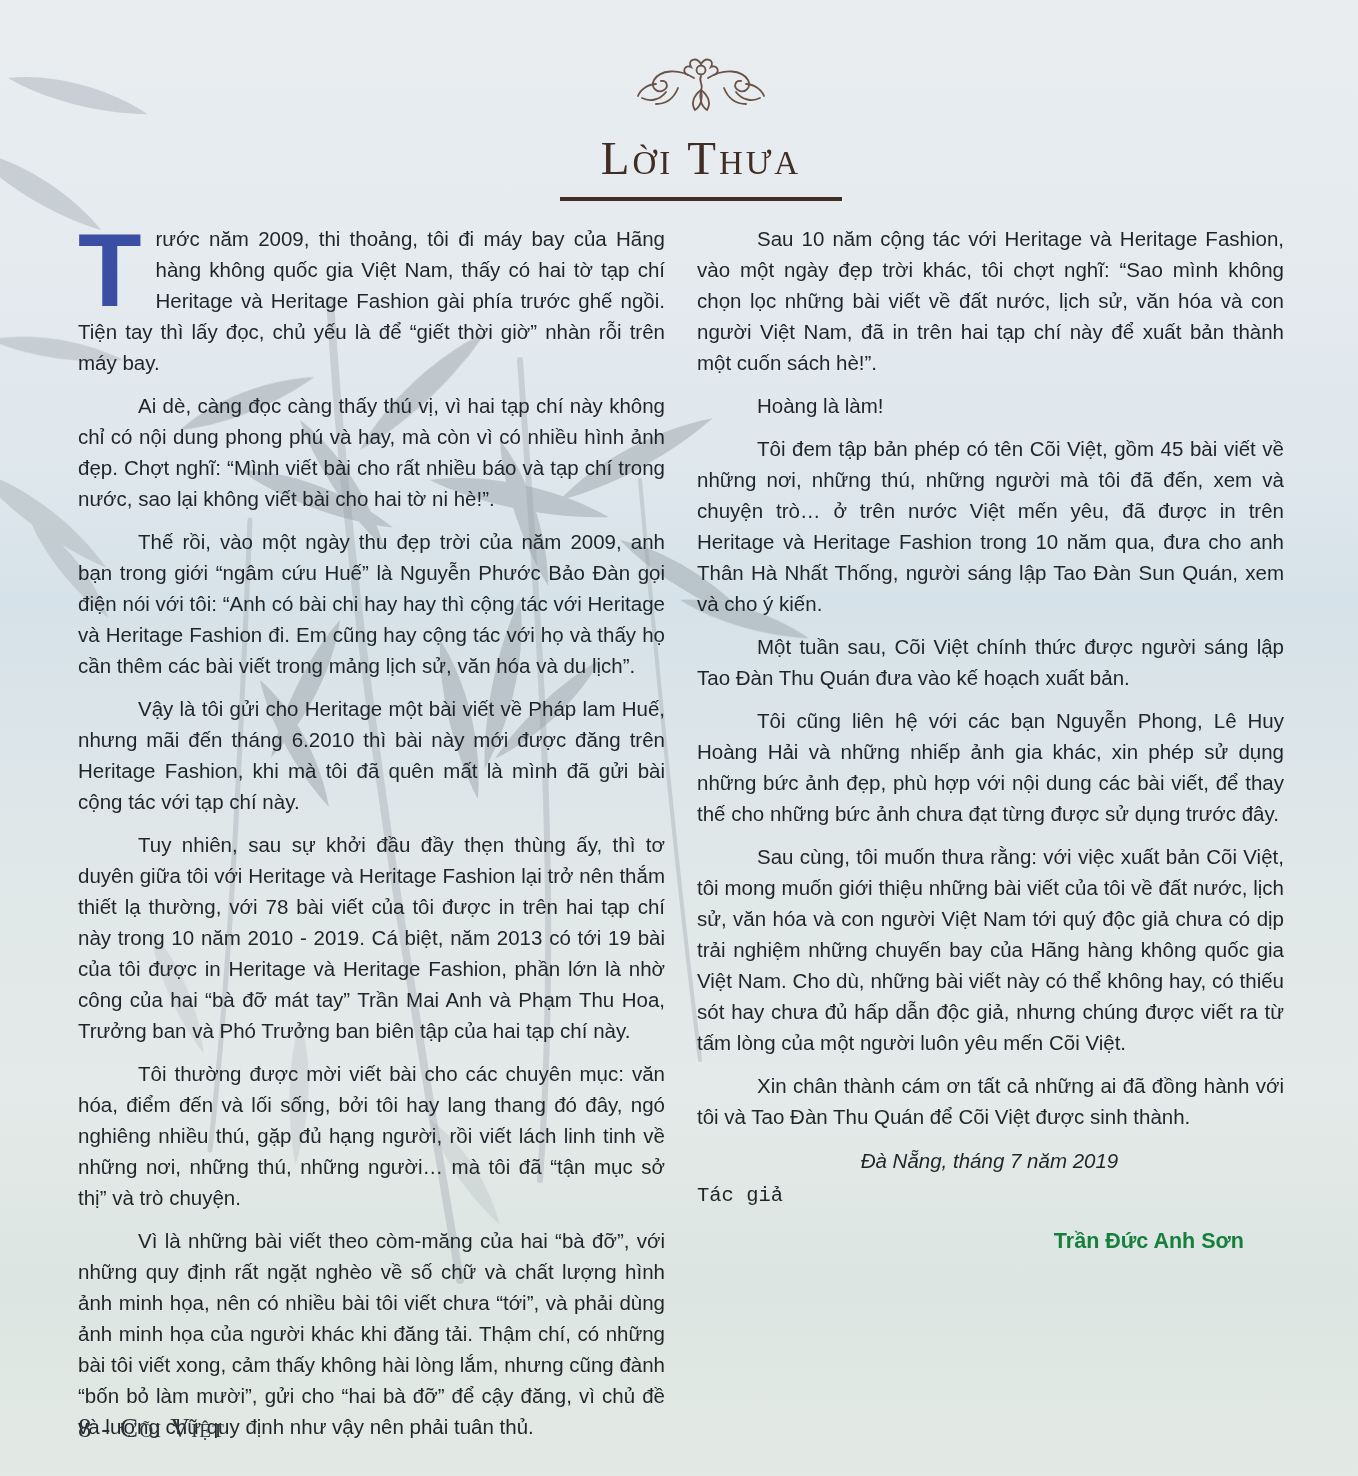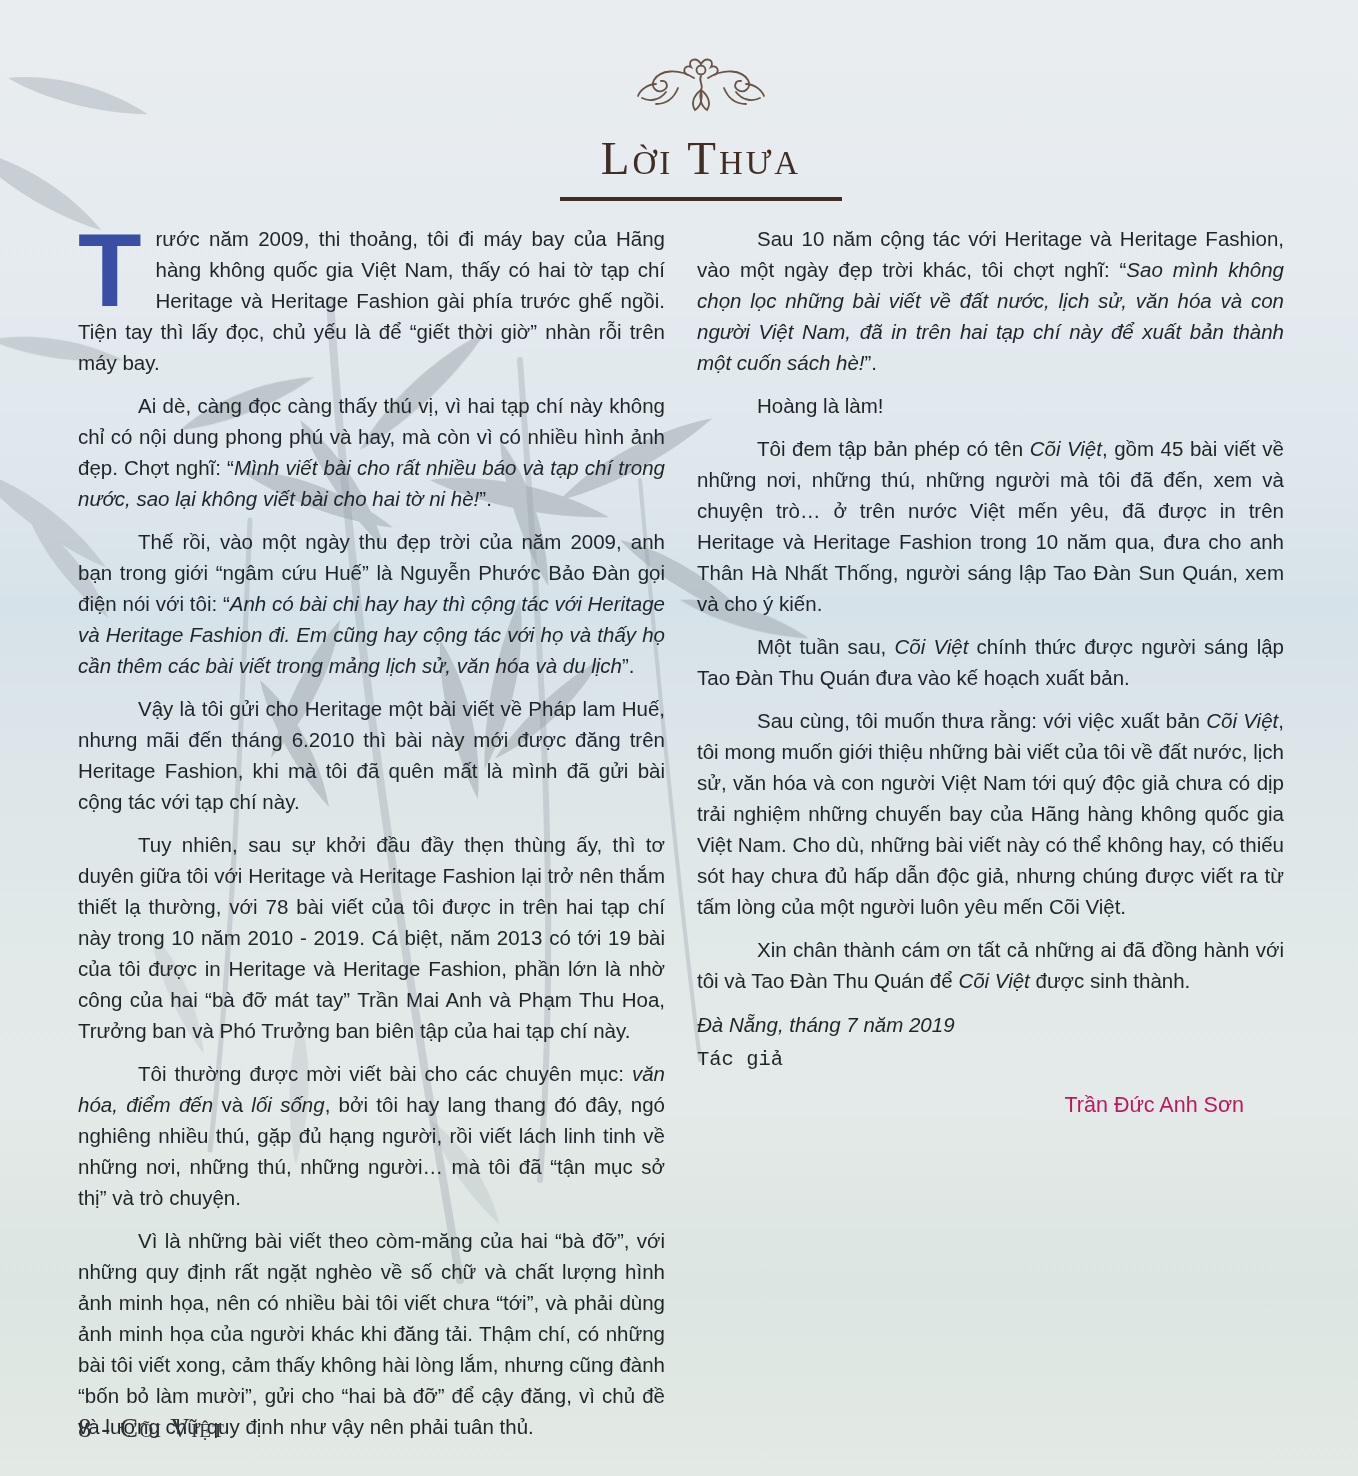--- a/index.html
+++ b/index.html
@@ -26,26 +26,26 @@
   .column{width:587px;}
   .para{
     margin:0 0 12px 0;text-align:justify;text-indent:60px;
     font-size:20.5px;line-height:31px;color:#1f2428;
   }
   .para.has-drop{text-indent:0;}
   .dropcap{
     float:left;color:#3a4fa4;font-weight:bold;
     font-size:104px;line-height:90px;padding:2px 14px 0 0;
   }
-  .it{font-style:italic;}
+  .it{}
   .signature{margin-top:10px;color:#1f2428;font-size:20.5px;}
-  .sig-place{font-style:italic;text-align:left;line-height:34px;padding-right:2px;}
+  .sig-place{font-style:italic;text-align:center;line-height:34px;padding-right:2px;}
   .sig-role{text-align:left;line-height:36px;padding-right:58px;font-family:Liberation Mono, monospace;}
   .sig-author{
-    text-align:right;color:#be185d;font-weight:normal;
+    text-align:right;color:#15803d;font-weight:bold;
     line-height:38px;margin-top:8px;padding-right:40px;font-size:21.5px;
   }
   .page-footer{
     position:absolute;left:78px;bottom:32px;z-index:2;
     font-family:"Liberation Serif",serif;font-variant:small-caps;
     font-size:27px;letter-spacing:1.5px;color:#2e2f37;
   }
 </style>
 </head>
 <body>
@@ -129,20 +129,21 @@
           <p class="para"><span>Tôi thường được mời viết bài cho các chuyên mục: </span><span class="it">văn hóa, điểm đến</span><span> và </span><span class="it">lối sống</span><span>, bởi tôi hay lang thang đó đây, ngó nghiêng nhiều thú, gặp đủ hạng người, rồi viết lách linh tinh về những nơi, những thú, những người… mà tôi đã “tận mục sở thị” và trò chuyện.</span></p>
           <p class="para"><span>Vì là những bài viết theo còm-măng của hai “bà đỡ”, với những quy định rất ngặt nghèo về số chữ và chất lượng hình ảnh minh họa, nên có nhiều bài tôi viết chưa “tới”, và phải dùng ảnh minh họa của người khác khi đăng tải. Thậm chí, có những bài tôi viết xong, cảm thấy không hài lòng lắm, nhưng cũng đành “bốn bỏ làm mười”, gửi cho “hai bà đỡ” để cậy đăng, vì chủ đề và lượng chữ quy định như vậy nên phải tuân thủ.</span></p>
         </div>
     </div>
     <div class="column">
       <div>
           <p class="para"><span>Sau 10 năm cộng tác với Heritage và Heritage Fashion, vào một ngày đẹp trời khác, tôi chợt nghĩ: “</span><span class="it">Sao mình không chọn lọc những bài viết về đất nước, lịch sử, văn hóa và con người Việt Nam, đã in trên hai tạp chí này để xuất bản thành một cuốn sách hè!</span><span>”.</span></p>
           <p class="para"><span>Hoàng là làm!</span></p>
           <p class="para"><span>Tôi đem tập bản phép có tên </span><span class="it">Cõi Việt</span><span>, gồm 45 bài viết về những nơi, những thú, những người mà tôi đã đến, xem và chuyện trò… ở trên nước Việt mến yêu, đã được in trên Heritage và Heritage Fashion trong 10 năm qua, đưa cho anh Thân Hà Nhất Thống, người sáng lập Tao Đàn Sun Quán, xem và cho ý kiến.</span></p>
           <p class="para"><span>Một tuần sau, </span><span class="it">Cõi Việt</span><span> chính thức được người sáng lập Tao Đàn Thu Quán đưa vào kế hoạch xuất bản.</span></p>
+          <p class="para"><span>Tôi cũng liên hệ với các bạn Nguyễn Phong, Lê Huy Hoàng Hải và những nhiếp ảnh gia khác, xin phép sử dụng những bức ảnh đẹp, phù hợp với nội dung các bài viết, để thay thế cho những bức ảnh chưa đạt từng được sử dụng trước đây.</span></p>
           <p class="para"><span>Sau cùng, tôi muốn thưa rằng: với việc xuất bản </span><span class="it">Cõi Việt</span><span>, tôi mong muốn giới thiệu những bài viết của tôi về đất nước, lịch sử, văn hóa và con người Việt Nam tới quý độc giả chưa có dịp trải nghiệm những chuyến bay của Hãng hàng không quốc gia Việt Nam. Cho dù, những bài viết này có thể không hay, có thiếu sót hay chưa đủ hấp dẫn độc giả, nhưng chúng được viết ra từ tấm lòng của một người luôn yêu mến Cõi Việt.</span></p>
           <p class="para"><span>Xin chân thành cám ơn tất cả những ai đã đồng hành với tôi và Tao Đàn Thu Quán để </span><span class="it">Cõi Việt</span><span> được sinh thành.</span></p>
         </div>
       <div class="signature">
         <div class="sig-place">Đà Nẵng, tháng 7 năm 2019</div>
         <div class="sig-role">Tác giả</div>
         <div class="sig-author">Trần Đức Anh Sơn</div>
       </div>
     </div>
   </div>

